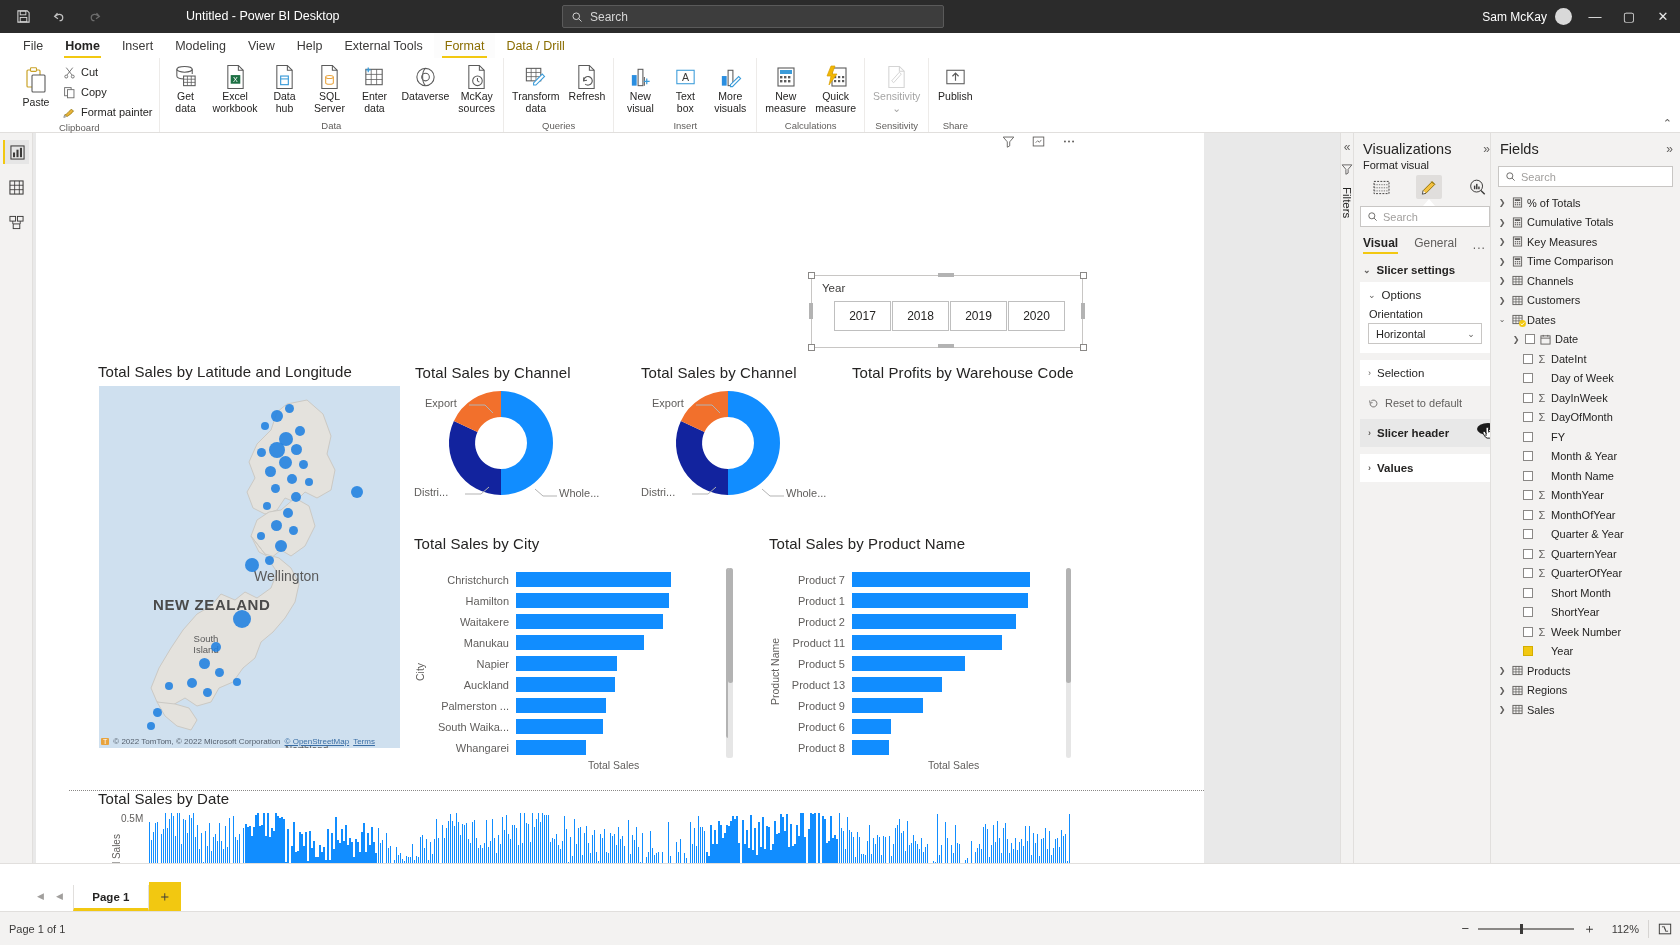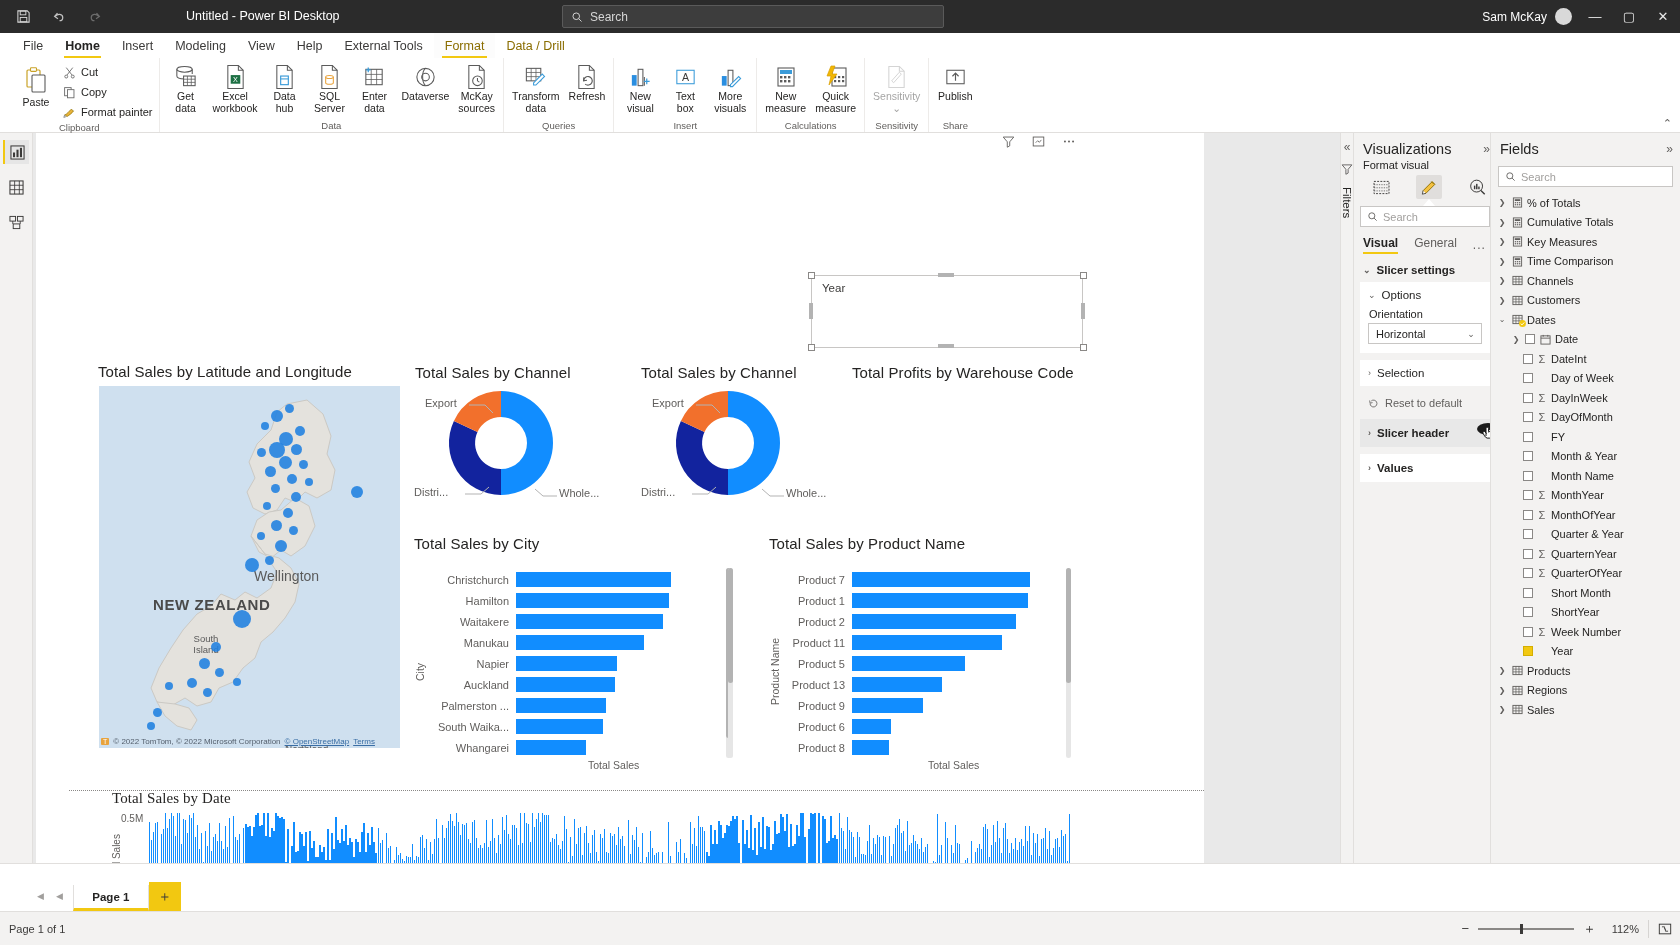--- a/index.html
+++ b/index.html
@@ -692,20 +692,26 @@
           <svg width="14" height="13" viewBox="0 0 16 16">
               <circle cx="3" cy="8" r="1.2" fill="#605e5c"></circle>
               <circle cx="8" cy="8" r="1.2" fill="#605e5c"></circle>
               <circle cx="13" cy="8" r="1.2" fill="#605e5c"></circle>
             </svg>
         </span>
       </div>
 
       <div class="slicer">
         <div class="slicer-lbl">Year</div>
+        <div class="slicer-row">
+          <div class="sl-item">2017</div>
+          <div class="sl-item">2018</div>
+          <div class="sl-item">2019</div>
+          <div class="sl-item">2020</div>
+        </div>
       </div>
 
       <div class="corner" style="left:772px; top:139px;"></div>
       <div class="corner" style="left:1044px; top:139px;"></div>
       <div class="corner" style="left:772px; top:211px;"></div>
       <div class="corner" style="left:1044px; top:211px;"></div>
       <div class="handle" style="left:902px; top:140px; width:16px; height:4px;"></div>
       <div class="handle" style="left:902px; top:211px; width:16px; height:4px;"></div>
       <div class="handle" style="left:773px; top:170px; width:4px; height:16px;"></div>
       <div class="handle" style="left:1045px; top:170px; width:4px; height:16px;"></div>
@@ -897,21 +903,21 @@
               <span class="bc-lbl" style="width:72px">Product 8</span>
               <span class="bc-bar" style="width:37px"></span>
             </div>
         </div>
         <div class="bc-xlabel" style="left:176px; top:196px;">Total Sales</div>
         <div class="bc-scroll" style="left:314px; top:5px; height:190px;">
           <i style="top:0; height:115px;"></i>
         </div>
       </div>
 
-      <div class="vtitle" style="left:76px; top:657px;font-family:Liberation Serif, serif;">Total Sales by Date</div>
+      <div class="vtitle" style="left:62px; top:657px;">Total Sales by Date</div>
       <div class="datechart">
         <div class="dc-ylbl" style="left:12px; top:95px;">Total Sales</div>
         <div class="dc-tick" style="left:22px; top:25px;">0.5M</div>
 
         <div class="dc-plot" id="dcplot">
             <span style="left: 0px; height: 52.7px; width: 1.3px; background: rgb(17, 141, 255);"></span>
             <span style="left: 2px; height: 34.9px; width: 1.3px; background: rgb(17, 141, 255);"></span>
             <span style="left: 4.01px; height: 43.3px; width: 1.3px; background: rgb(17, 141, 255);"></span>
             <span style="left: 6.01px; height: 51.7px; width: 1.3px; background: rgb(17, 141, 255);"></span>
             <span style="left: 8.02px; height: 52.8px; width: 1.3px; background: rgb(17, 141, 255);"></span>

